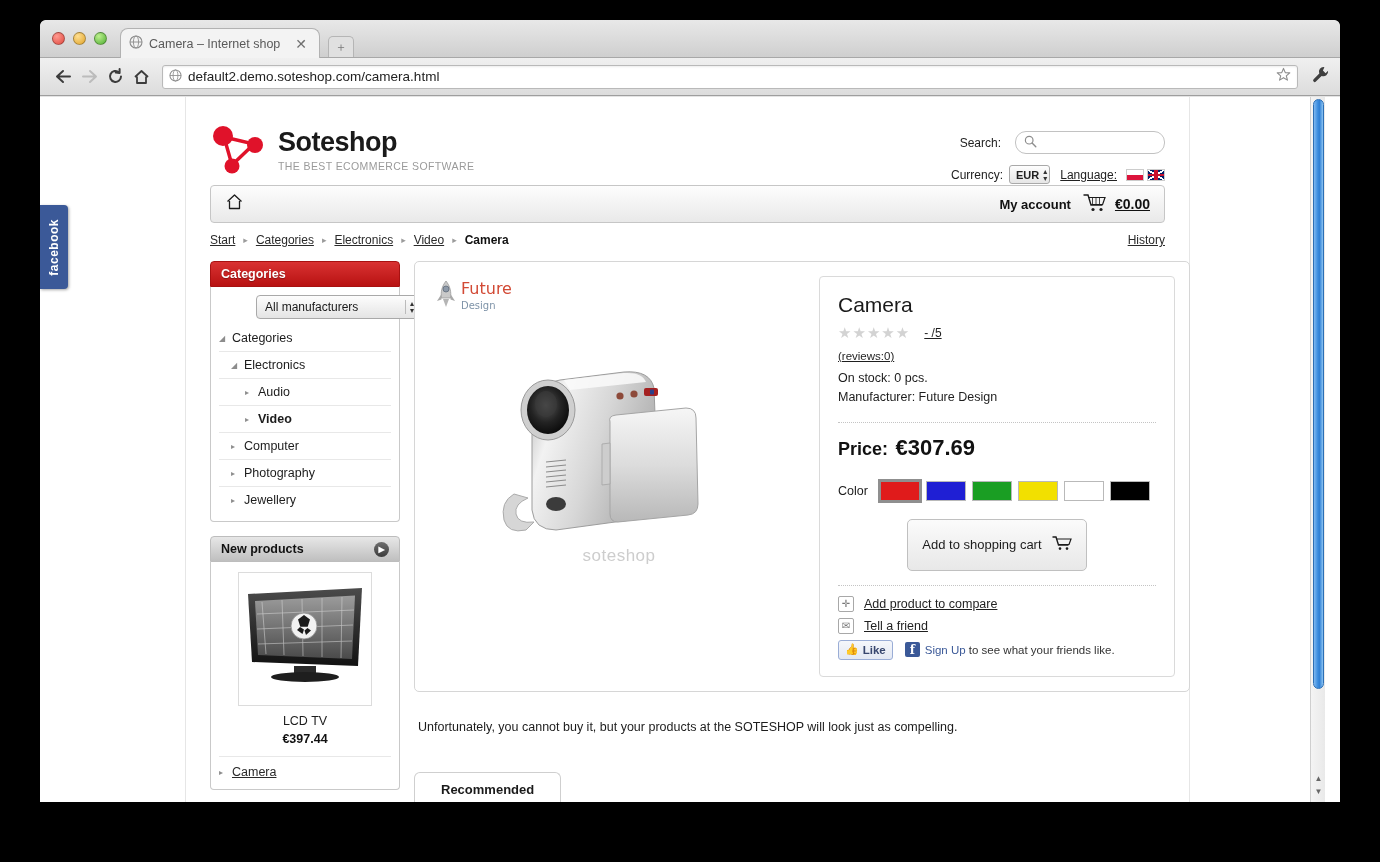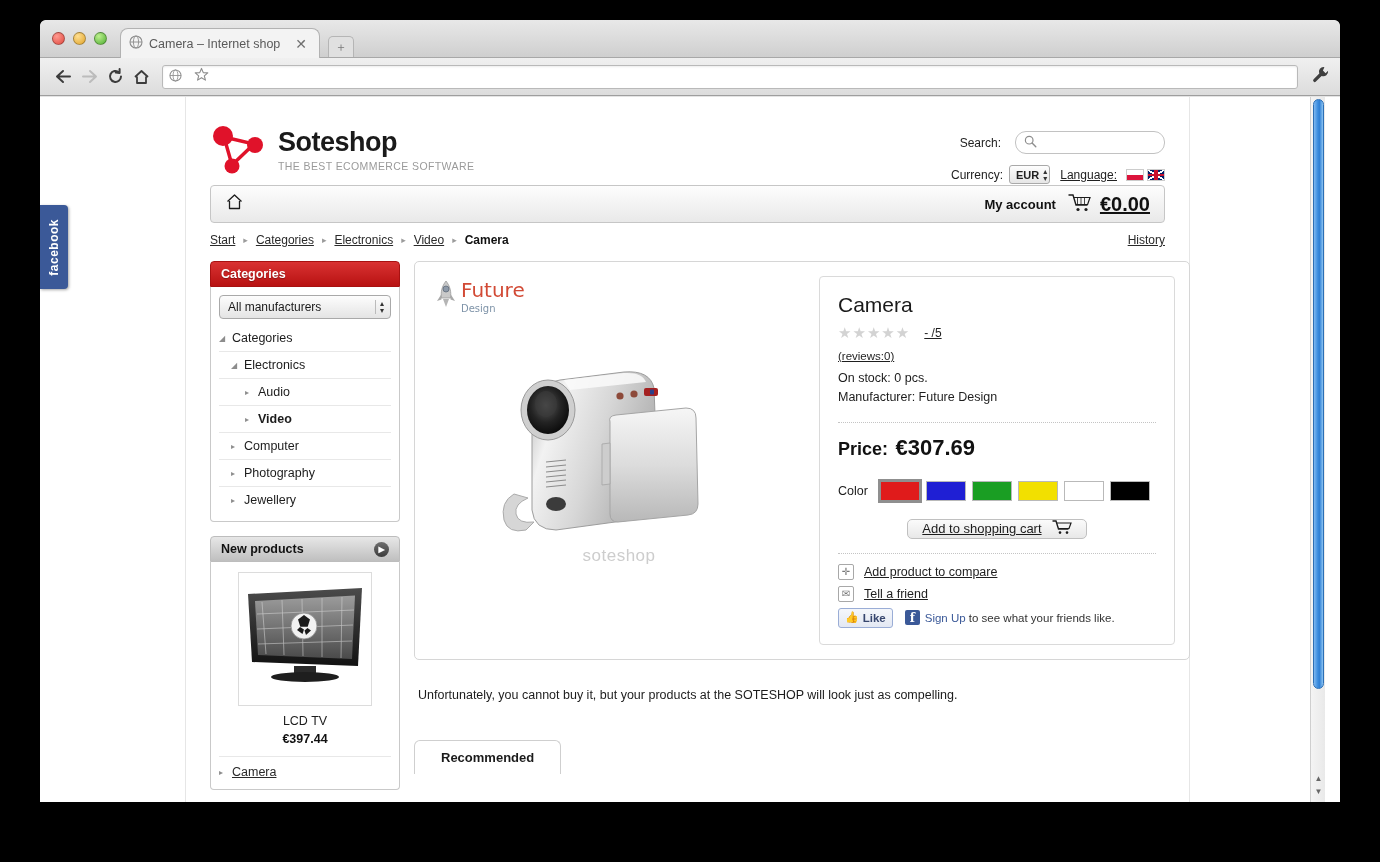--- a/index.html
+++ b/index.html
@@ -200,21 +200,21 @@
     padding: 0 14px;
   }
   #home-icon { color: #222; }
   #account-right {
     margin-left: auto;
     display: flex; align-items: center;
     font-size: 13px; font-weight: bold; color: #111;
   }
   #my-account { cursor: pointer; }
   #cart-icon { margin: 0 8px 0 12px; }
-  #cart-total { font-size: 20px; text-decoration: underline; }
+  #cart-total { font-size: 14px; text-decoration: underline; }
 
   
   #breadcrumb-bar {
     margin: 10px 24px 0 24px;
     display: flex; align-items: center;
     font-size: 12px;
   }
   #breadcrumb { display: flex; align-items: center; }
   #breadcrumb a {
     color: #2a2a2a; text-decoration: underline; cursor: pointer;
@@ -267,24 +267,25 @@
     border: 1px solid #c9c9c9; border-top: none;
     border-radius: 0 0 4px 4px;
     background: #fff;
     padding: 8px;
   }
   #manufacturer-select {
     width: 100%; height: 24px;
     border: 1px solid #a9a9a9; border-radius: 4px;
     background: linear-gradient(to bottom, #fdfdfd, #e4e4e4);
     display: flex; align-items: center;
-    padding: 0 6px 0 8px;
+    padding: 0 13px 0 8px;
     font-size: 12px; color: #1a1a1a;
     margin-bottom: 6px;
     cursor: pointer;
+    margin-left: 37px;
   }
   #manufacturer-select .sel-arrows {
     margin-left: auto; font-size: 8px; line-height: 7px;
     display: flex; flex-direction: column; color: #333;
     border-left: 1px solid #bbb; padding-left: 4px;
   }
   .cat-item {
     display: flex; align-items: center;
     font-size: 12.5px; color: #1c1c1c;
     padding: 6px 0 6px 0;
@@ -326,21 +327,21 @@
     border: 1px solid #d6d6d6;
     border-radius: 5px;
     background: #fff;
     display: flex;
     padding: 14px;
     min-height: 390px;
   }
   #product-left { width: 380px; flex: none; position: relative; }
   #future-logo { display: flex; align-items: flex-start; padding: 4px 0 0 6px; }
   #future-text { margin-left: 4px; }
-  #future-name { font-size: 20px; color: #d24a35; line-height: 1; font-family: "DejaVu Sans", sans-serif; }
+  #future-name { font-size: 16px; color: #d24a35; line-height: 1; font-family: "DejaVu Sans", sans-serif; }
   #future-sub { font-size: 10px; color: #7e93a8; margin-top: 2px; font-family: "DejaVu Sans", sans-serif;}
   #product-image-wrap {
     position: relative;
     width: 100%; height: 290px;
     display: flex; align-items: center; justify-content: center;
   }
   #watermark {
     position: absolute; bottom: 38px; left: 0; right: 0;
     text-align: center;
     font-size: 17px; color: #cdcdcd;
@@ -385,26 +386,26 @@
     margin-right: 6px;
     cursor: pointer;
   }
   .swatch.selected {
     outline: 3px solid #8f8f8f;
     outline-offset: -1px;
     border-color: #8f8f8f;
   }
   #cart-btn-row { display: flex; justify-content: center; margin-bottom: 14px; }
   #add-to-cart {
-    height: 20px;
+    height: 52px;
     background: linear-gradient(to bottom, #fbfbfb, #e8e8e8);
     border: 1px solid #c0c0c0; border-radius: 5px;
     padding: 0 14px;
     display: flex; align-items: center;
-    font-size: 13px; color: #1c1c1c; cursor: pointer; text-decoration: underline;
+    font-size: 13px; color: #1c1c1c; cursor: pointer;
   }
   #add-to-cart .c { margin-left: 10px; }
   #action-sep { border-top: 1px dotted #c4c4c4; margin-bottom: 10px; }
   .action-row { display: flex; align-items: center; margin-bottom: 6px; }
   .action-ico {
     width: 16px; height: 16px; flex: none;
     border: 1px solid #a8a8a8; border-radius: 2px;
     margin-right: 10px; background: #fff;
     display: flex; align-items: center; justify-content: center;
     color: #777; font-size: 10px;
@@ -524,20 +525,21 @@
     </div>
 
     <div id="omnibox">
       <span class="globe">
         <svg width="13" height="13" viewBox="0 0 14 14">
           <circle cx="7" cy="7" r="6" fill="none" stroke="#8d8d8d" stroke-width="1.1"></circle>
           <ellipse cx="7" cy="7" rx="2.6" ry="6" fill="none" stroke="#8d8d8d" stroke-width="0.9"></ellipse>
           <line x1="1" y1="7" x2="13" y2="7" stroke="#8d8d8d" stroke-width="0.9"></line>
         </svg>
       </span>
+      <span id="url-text">default2.demo.soteshop.com/camera.html</span>
       <span id="star-icon">
         <svg width="15" height="15" viewBox="0 0 16 16">
             <path d="M8 1.5 L9.9 6 L14.7 6.3 L11 9.4 L12.2 14 L8 11.4 L3.8 14 L5 9.4 L1.3 6.3 L6.1 6z" fill="none" stroke="#8d8d8d" stroke-width="1.2" stroke-linejoin="round"></path>
           </svg>
       </span>
     </div>
 
     <div id="wrench-icon">
       <svg width="18" height="18" viewBox="0 0 18 18">
         <path d="M12.4 1.2 a4.6 4.6 0 0 0 -5.1 6.4 L1.6 13.3 a1.6 1.6 0 0 0 2.3 2.3 l5.7 -5.7 a4.6 4.6 0 0 0 6.4 -5.1 L13.6 7.2 L10.9 4.5 z" fill="#3f3f3f"></path>

